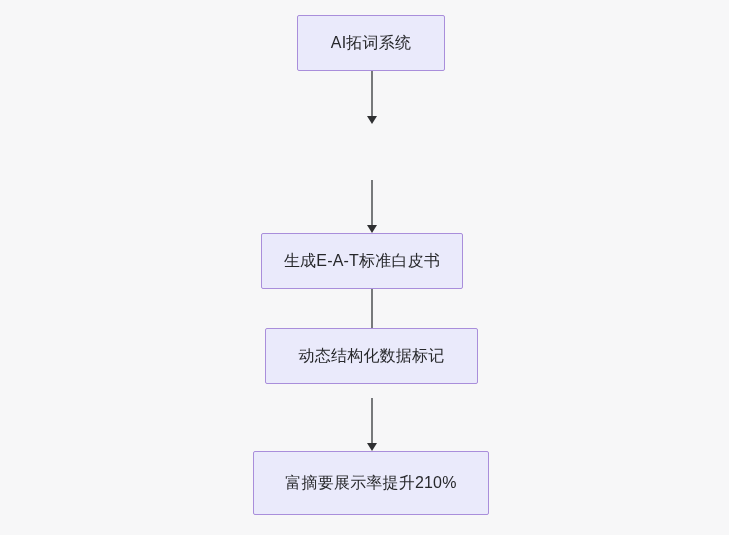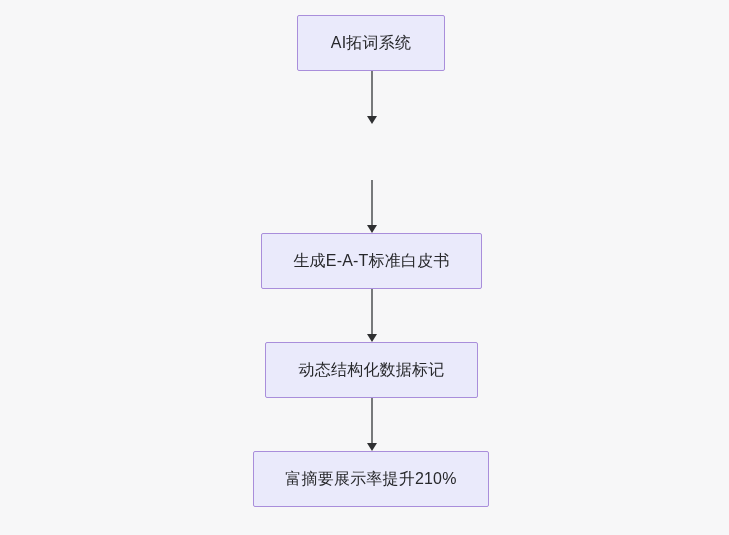--- a/index.html
+++ b/index.html
@@ -74,35 +74,35 @@
     <span class="line"></span>
     <span class="head"></span>
   </div>
 
 
   <div class="connector" style="left:366px; top:180px; height:53px;">
     <span class="line"></span>
     <span class="head"></span>
   </div>
 
-  <div class="node" style="left:261px; top:233px; width:221px; height:56px;">
+  <div class="node" style="left:261px; top:233px; width:202px; height:56px;">
     <span class="node-label">生成E-A-T标准白皮书</span>
   </div>
 
   <div class="connector" style="left:366px; top:289px; height:53px;">
     <span class="line"></span>
     <span class="head"></span>
   </div>
 
-  <div class="node" style="left:265px; top:342px; width:213px; height:56px;">
+  <div class="node" style="left:265px; top:328px; width:213px; height:56px;">
     <span class="node-label">动态结构化数据标记</span>
   </div>
 
   <div class="connector" style="left:366px; top:398px; height:53px;">
     <span class="line"></span>
     <span class="head"></span>
   </div>
 
-  <div class="node" style="left:253px; top:451px; width:236px; height:56px;">
+  <div class="node" style="left:253px; top:451px; width:236px; height:64px;">
     <span class="node-label">富摘要展示率提升210%</span>
   </div>
 
 </div>
 
 </body></html>

